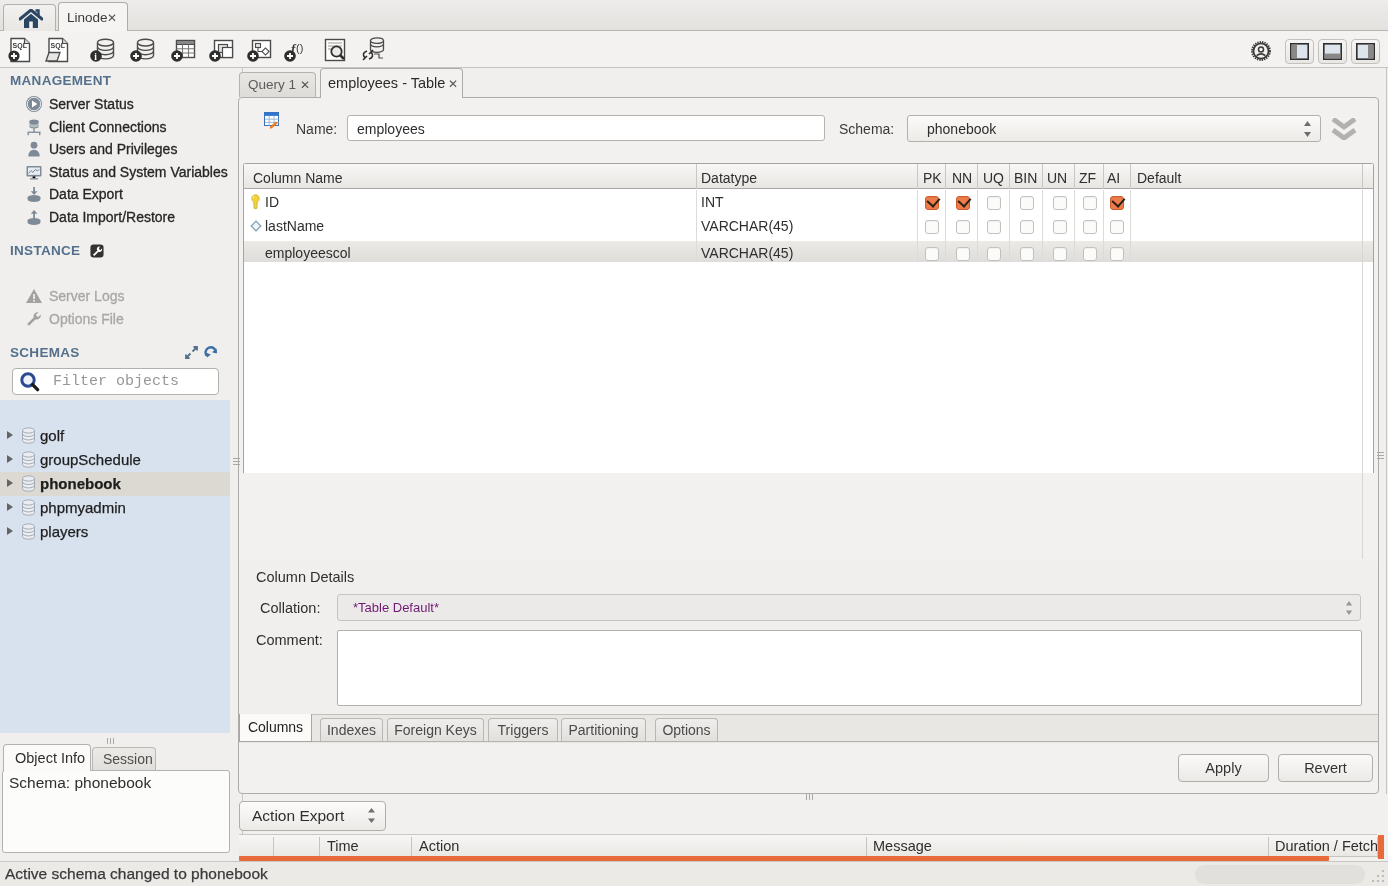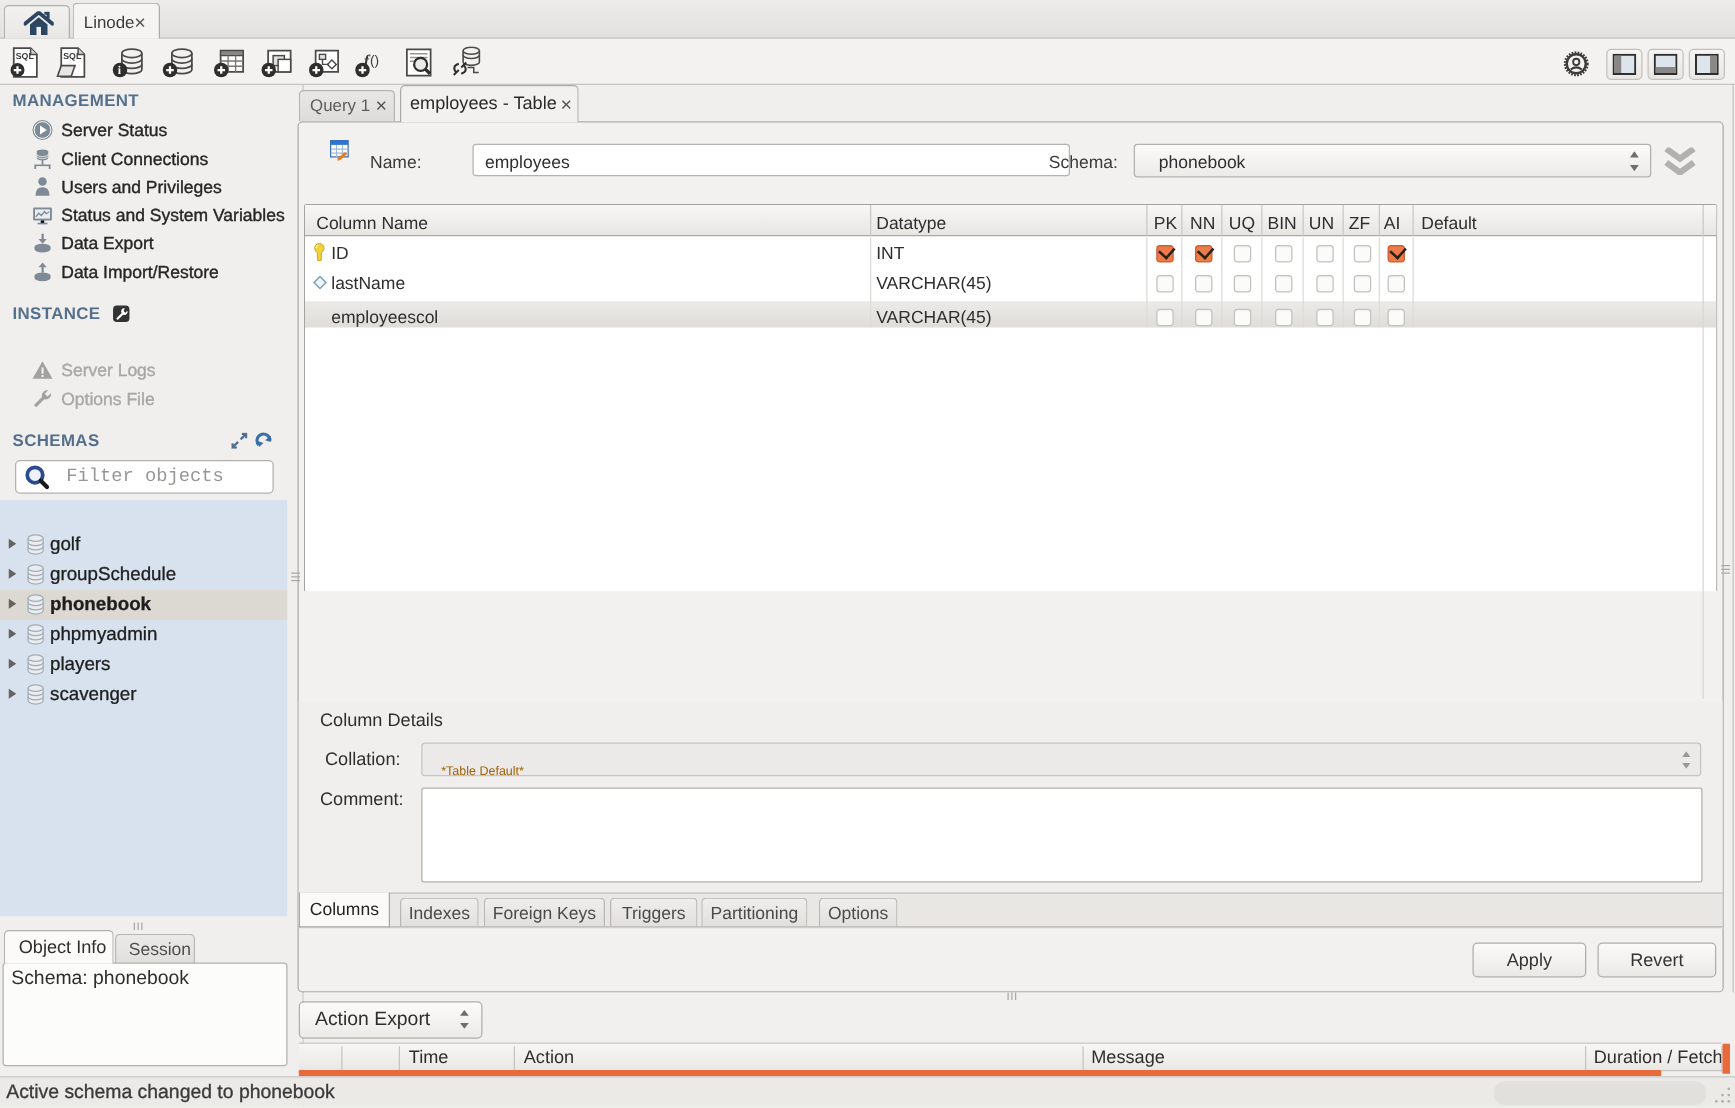--- a/index.html
+++ b/index.html
@@ -52,21 +52,21 @@
 
 
 #main { left:238px; top:97px; width:1141px; height:697px; background:#f2f1ef; border:1px solid #aeaca9; border-radius:4px; }
 
 #qtab1 { position:absolute; left:239px; top:72px; width:77px; height:25px; background:linear-gradient(#e9e7e4,#dedcd8); border:1px solid #b5b3b0; border-bottom:none; border-radius:4px 4px 0 0; z-index:4; }
 #qtab2 { position:absolute; left:320px; top:68px; width:143px; height:30px; background:#f2f1ef; border:1px solid #aeaca9; border-bottom:none; border-radius:4px 4px 0 0; z-index:5; }
 
 
 #frmicon { position:absolute; left:25px; top:14px; }
 .lbl { font-size:14px; color:#3a3a3a; }
-#nameinput { position:absolute; left:108px; top:17px; width:478px; height:26px; background:#fff; border:1px solid #b5b3b0; border-radius:3px;margin-left:31px; }
+#nameinput { position:absolute; left:108px; top:17px; width:478px; height:26px; background:#fff; border:1px solid #b5b3b0; border-radius:3px; }
 #nameinput span { position:absolute; left:9px; top:5px; font-size:14px; }
 #schemacombo { position:absolute; left:668px; top:17px; width:414px; height:27px; background:linear-gradient(#fbfaf8,#edebe8); border:1px solid #b3b1ae; border-radius:3px; }
 #schemacombo span { position:absolute; left:19px; top:5px; font-size:14px; }
 #dblchev { position:absolute; left:1090px; top:20px; }
 
 
 #grid { position:absolute; left:4px; top:65px; width:1131px; height:310px; background:#fff; border:1px solid #a5a3a0; border-bottom:none; border-radius:3px 3px 0 0; }
 #gridhead { position:absolute; left:0; top:0; width:1129px; height:25px; background:linear-gradient(#f8f7f5,#e8e6e3); border-bottom:1px solid #aaa8a5; }
 .gh { position:absolute; top:6px; font-size:14px; color:#2e2e2e; white-space:nowrap; }
 .gvline { position:absolute; top:0; width:1px; background:#c9c7c4; height:25px !important; }
@@ -369,31 +369,20 @@
       <div class="schrow" style="top:120px">
           <div class="tri"></div>
           <svg class="dbsvg" width="15" height="17" viewBox="0 0 15 17">
             <g stroke="#a3abb4" stroke-width="1" fill="#e9edf1">
               <path d="M1.5 3.4 L1.5 13.6 A6 2.6 0 0 0 13.5 13.6 L13.5 3.4"></path>
               <ellipse cx="7.5" cy="3.5" rx="6" ry="2.6"></ellipse>
               <path d="M1.5 6.9 A6 2.6 0 0 0 13.5 6.9 M1.5 10.3 A6 2.6 0 0 0 13.5 10.3" fill="none"></path>
             </g>
           </svg>
           <span class="nm">players</span>
-        </div>
-      <div class="schrow" style="top:144px">
-          <div class="tri"></div>
-          <svg class="dbsvg" width="15" height="17" viewBox="0 0 15 17">
-            <g stroke="#a3abb4" stroke-width="1" fill="#e9edf1">
-              <path d="M1.5 3.4 L1.5 13.6 A6 2.6 0 0 0 13.5 13.6 L13.5 3.4"></path>
-              <ellipse cx="7.5" cy="3.5" rx="6" ry="2.6"></ellipse>
-              <path d="M1.5 6.9 A6 2.6 0 0 0 13.5 6.9 M1.5 10.3 A6 2.6 0 0 0 13.5 10.3" fill="none"></path>
-            </g>
-          </svg>
-          <span class="nm">scavenger</span>
         </div>
     </div>
     <svg class="abs" style="left:185px;top:278px" width="13" height="13" viewBox="0 0 13 13">
       <path d="M7.5 5.5 L12 1 M8.5 1 L12 1 L12 4.5" stroke="#53708c" stroke-width="1.8" fill="none"></path>
       <path d="M5.5 7.5 L1 12 M1 8.5 L1 12 L4.5 12" stroke="#53708c" stroke-width="1.8" fill="none"></path>
     </svg>
     <svg class="abs" style="left:204px;top:277px" width="15" height="15" viewBox="0 0 15 15">
       <path d="M3 11 A5.2 5.2 0 1 1 12 7.6" fill="none" stroke="#3b6ea5" stroke-width="2.4"></path>
       <path d="M12.6 3.6 L12.6 8.6 L8 7.2 Z" fill="#3b6ea5"></path>
       <path d="M3.2 12.6 L2.2 7.8 L6.8 9.4 Z" fill="#3b6ea5"></path>
@@ -522,21 +511,21 @@
       <div class="rowline" style="left:830px;top:26px;height:72px"></div>
       <div class="rowline" style="left:859px;top:26px;height:72px"></div>
       <div class="rowline" style="left:886px;top:26px;height:72px"></div>
       <div class="rowline" style="left:1118px;top:25px;height:370px;background:#d8d6d3"></div>
     </div>
 
     <div id="coldetails" class="abs">
       <span style="position:absolute;left:17px;top:8px;font-size:14.5px">Column Details</span>
       <span style="position:absolute;left:21px;top:39px;font-size:14.5px">Collation:</span>
       <div id="collcombo">
-          <span style="position:absolute;left:15px;top:17px;color:#a16207;font-size:10px">*Table Default*</span>
+          <span style="position:absolute;left:15px;top:5px;color:#701a75;font-size:13px">*Table Default*</span>
         <svg width="8" height="14" viewBox="0 0 8 14" style="position:absolute;right:7px;top:6px">
           <path d="M4 0 L7.2 4.6 L0.8 4.6 Z" fill="#9a9896"></path>
             <path d="M4 14 L7.2 9.4 L0.8 9.4 Z" fill="#9a9896"></path>
         </svg>
       </div>
       <span style="position:absolute;left:17px;top:71px;font-size:14.5px">Comment:</span>
       <div id="commentbox"></div>
     </div>
 
     <div id="btabs">

